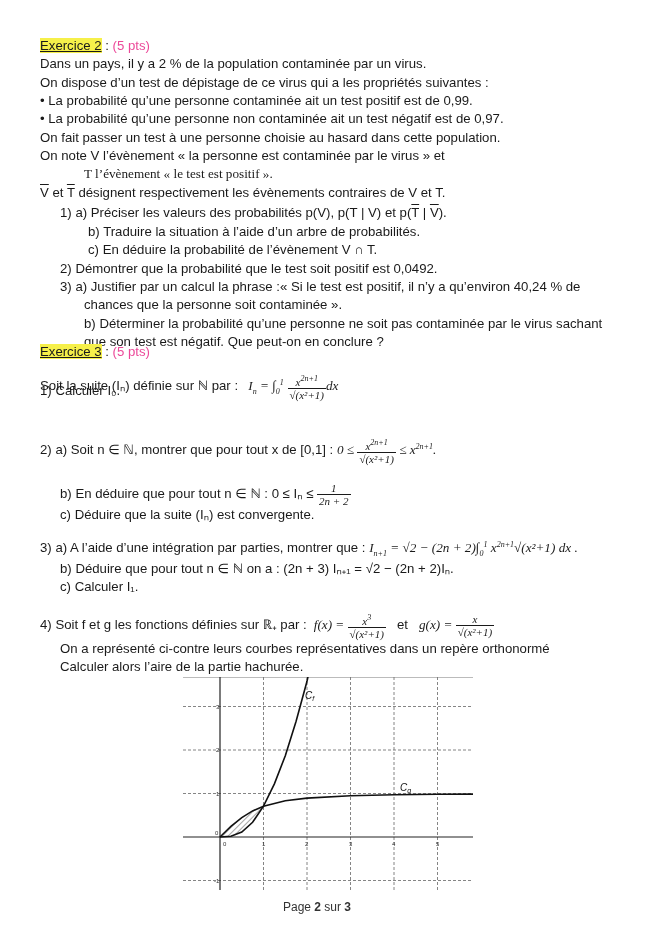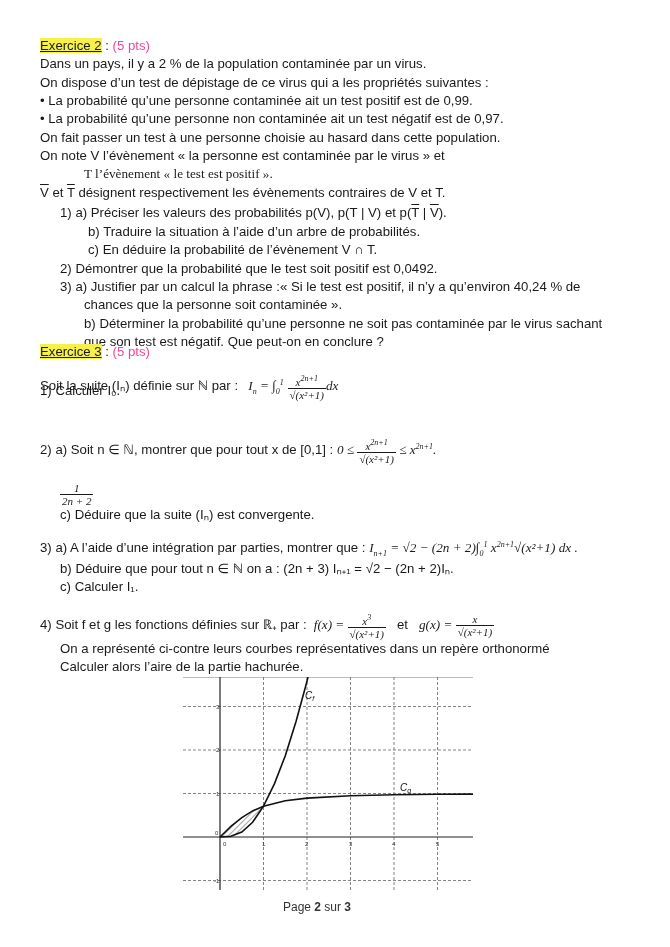--- a/index.html
+++ b/index.html
@@ -52,20 +52,21 @@
   <span>Soit la suite (Iₙ) définie sur ℕ par :</span>
   <span class="m">&nbsp; I<sub>n</sub> = ∫<sub>0</sub><sup>1</sup></span>
   <span class="frac"><span class="num">x<sup>2n+1</sup></span><span class="den">√(x²+1)</span></span><span class="m">dx</span>
 </div>
 <div class="line" style="top:383px;left:40px;">1)  Calculer I₀.</div>
 <div class="line" style="top:437px;left:40px;">
   <span>2)  a) Soit n ∈ ℕ, montrer que pour tout x de [0,1] :</span>
   <span class="m">0 ≤ </span><span class="frac"><span class="num">x<sup>2n+1</sup></span><span class="den">√(x²+1)</span></span><span class="m"> ≤ x<sup>2n+1</sup>.</span>
 </div>
 <div class="line" style="top:482px;left:60px;">
+  <span>b)  En déduire que pour tout  n ∈ ℕ : 0 ≤ Iₙ ≤</span>
   <span class="frac"><span class="num">1</span><span class="den">2n + 2</span></span>
 </div>
 <div class="line" style="top:507px;left:60px;">c)  Déduire que la suite (Iₙ) est convergente.</div>
 <div class="line" style="top:537px;left:40px;">
   <span>3)  a)  A l’aide d’une intégration par parties, montrer que :</span>
   <span class="m"> I<sub>n+1</sub> = √2 − (2n + 2)∫<sub>0</sub><sup>1</sup> x<sup>2n+1</sup>√(x²+1) dx .</span>
 </div>
 <div class="line" style="top:561px;left:60px;">b)  Déduire que pour tout n ∈ ℕ on a : (2n + 3) Iₙ₊₁ = √2 − (2n + 2)Iₙ.</div>
 <div class="line" style="top:579px;left:60px;">c)  Calculer I₁.</div>
 <div class="line" style="top:612px;left:40px;">

